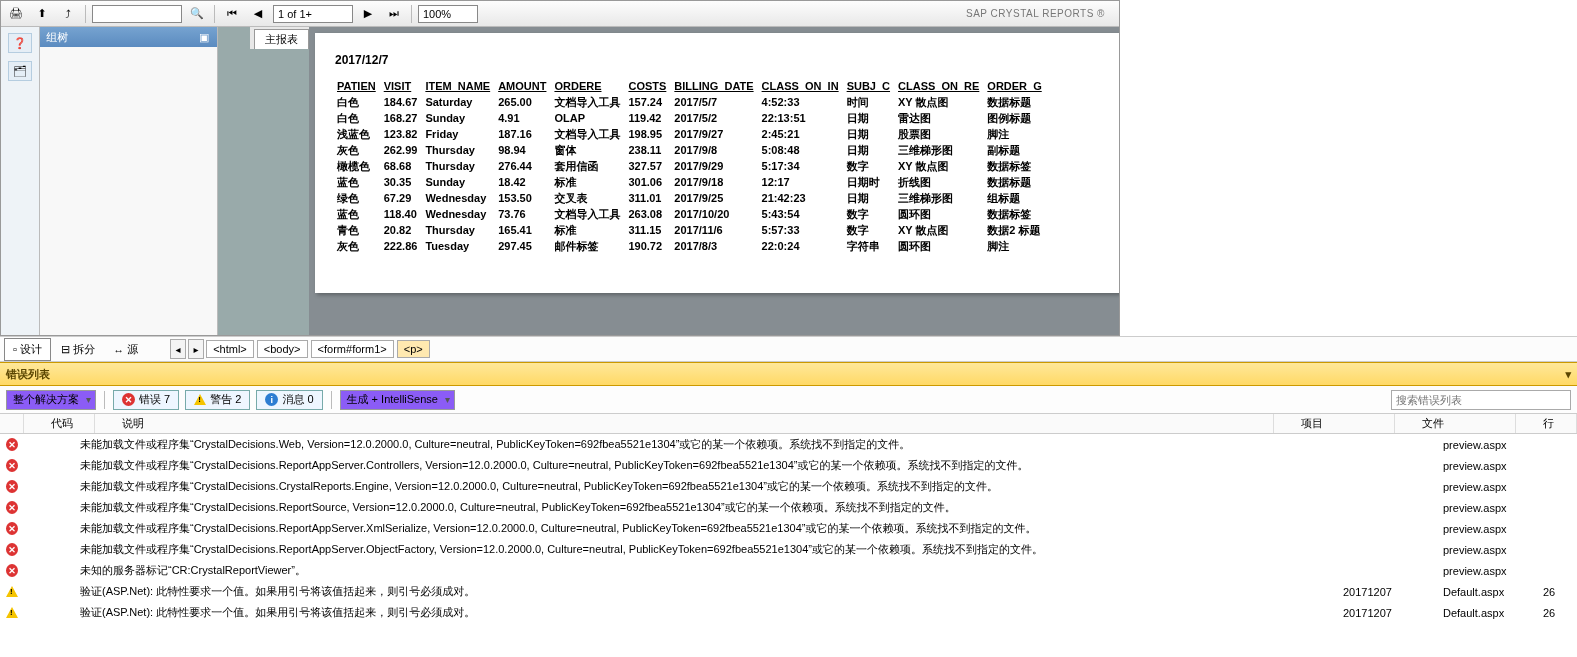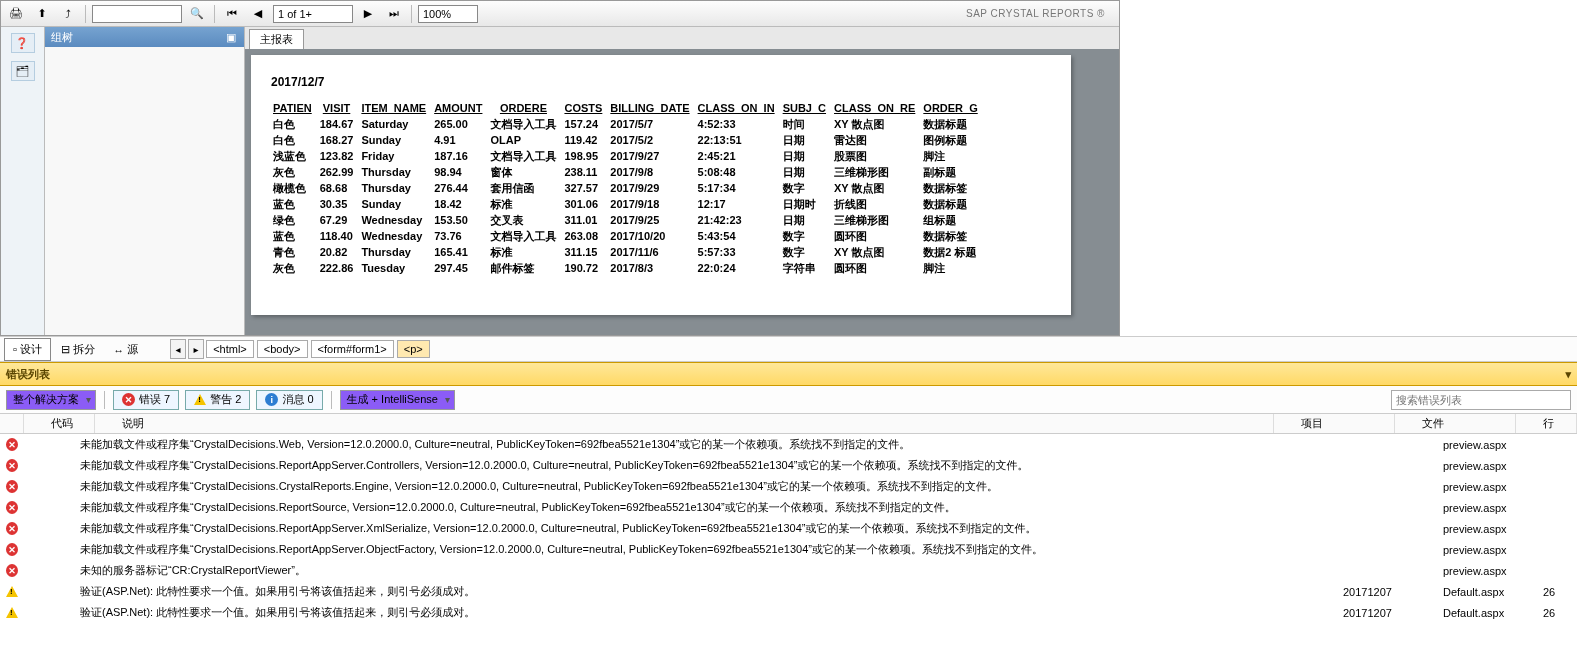--- a/index.html
+++ b/index.html
@@ -16,29 +16,29 @@
 .cr-brand { margin-left: auto; color: #777; font-size: 10px; letter-spacing: 0.5px; padding-right: 10px; }
 .sep { width: 1px; height: 18px; background: #bbb; margin: 0 2px; }
 
 .cr-body { display: flex; height: calc(100% - 26px); }
 .cr-leftbar { width: 44px; background: #eef3f7; border-right: 1px solid #bbb; display: flex; flex-direction: column; align-items: center; padding-top: 6px; gap: 8px; }
 .cr-left-icon { width: 24px; height: 20px; display: flex; align-items: center; justify-content: center; border: 1px solid #b5cde0; background: #e5eef6; cursor: pointer; }
 .cr-tree-panel { width: 200px; background: #f8f8f8; border-right: 1px solid #bbb; position: relative; }
 .cr-tree-header { height: 20px; background: linear-gradient(#76a3d0,#5b8bc0); color: #fff; font-size: 11px; display: flex; align-items: center; padding: 0 6px; justify-content: space-between; }
 .cr-tree-close { width: 12px; height: 12px; cursor: pointer; }
 
-.cr-report { flex: 1; background: #9aa; display: flex; flex-direction: column; }
+.cr-report { flex: 1; background: #9aa; display: flex; flex-direction: row; padding-left: 32px; }
 .cr-tabstrip { height: 22px; background: #e8e8e8; display: flex; align-items: flex-end; padding-left: 4px; }
 .cr-tab { padding: 2px 10px; background: #fff; border: 1px solid #999; border-bottom: none; font-size: 11px; cursor: pointer; }
 .cr-page-area { flex: 1; background: #868d92; overflow: hidden; padding: 6px; }
 .cr-page { background: #fff; width: 820px; height: 260px; padding: 20px 20px 4px 20px; font-family: "Courier New", monospace; font-size: 12px; box-shadow: 2px 2px 4px rgba(0,0,0,0.3); overflow: hidden; font-weight: bold; }
 .cr-date { margin-bottom: 10px; }
 .cr-table { font-size: 11px; line-height: 14px; }
 .cr-table td { padding-right: 6px; white-space: nowrap; }
-.cr-th { text-decoration: underline; text-align: center; }
+.cr-th { text-decoration: underline; }
 
 
 .vs-viewtabs { height: 26px; display: flex; align-items: center; border-top: 1px solid #ccc; border-bottom: 1px solid #ccc; padding: 0 4px; gap: 2px; background: #fcfcfc; }
 .vs-viewtab { padding: 3px 8px; font-size: 11px; cursor: pointer; display: flex; align-items: center; gap: 3px; }
 .vs-viewtab.active { border: 1px solid #888; background: #fff; }
 .vs-nav-btn { width: 16px; height: 20px; border: 1px solid #aaa; background: #f4f4f4; display: flex; align-items: center; justify-content: center; cursor: pointer; font-size: 10px; }
 .vs-crumb { padding: 2px 6px; border: 1px solid #aaa; font-size: 11px; cursor: pointer; background: #fff; }
 .vs-crumb.active { background: #ffe9b0; }
 
 

